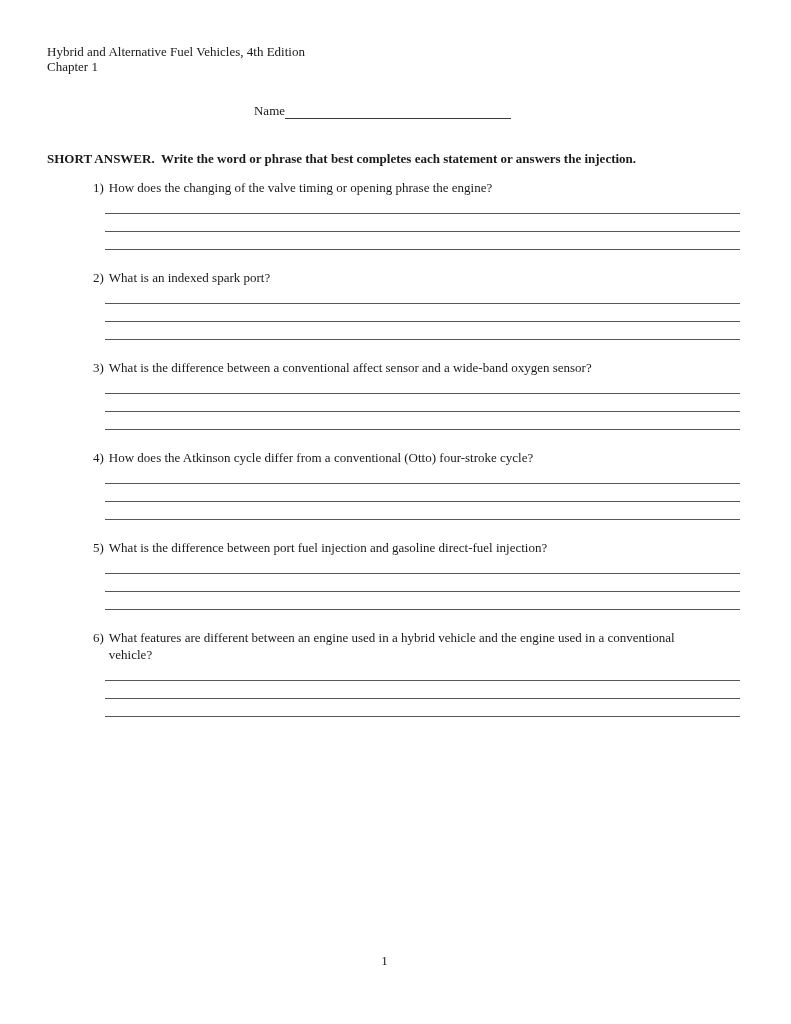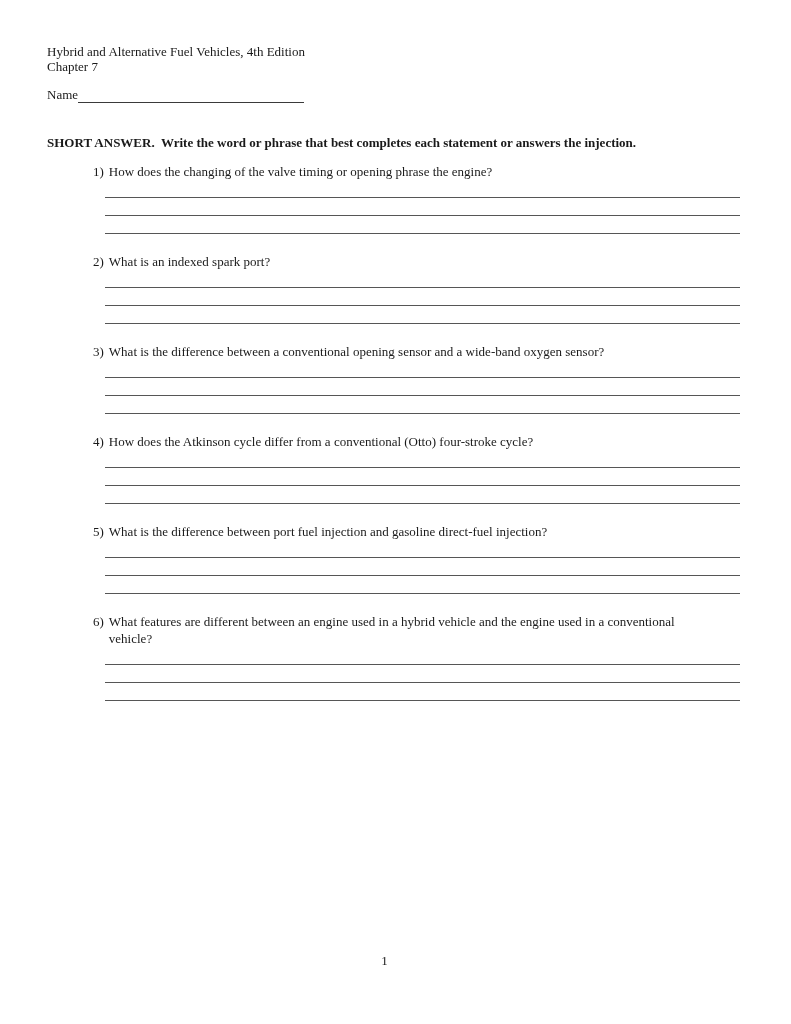--- a/index.html
+++ b/index.html
@@ -9,21 +9,21 @@
     height: 1024px;
     background: #ffffff;
     box-sizing: border-box;
     padding: 44px 51px 2px 47px;
     font-family: "Liberation Serif", "DejaVu Serif", serif;
     font-size: 13px;
     color: #1a1a1a;
     overflow: hidden;
   }
   .header-line { line-height: 15px; }
-  .name-row { margin-top: 12px; height: 17px; line-height: 17px; }
+  .name-row { margin-top: 28px; height: 17px; line-height: 17px; text-align: center; }
   .name-line {
     display: inline-block;
     width: 226px;
     height: 14px;
     border-bottom: 1px solid #3a3a3a;
     vertical-align: bottom;
   }
   .instructions {
     margin-top: 32px;
     font-weight: bold;
@@ -55,21 +55,21 @@
     line-height: 16px;
   }
 </style>
 </head>
 <body>
 
 <div class="page">
 
   <div class="header">
     <div class="header-line">Hybrid and Alternative Fuel Vehicles, 4th Edition</div>
-    <div class="header-line">Chapter 7</div>
+    <div class="header-line">Chapter 1</div>
   </div>
 
   <div class="name-row">
     <span>Name</span><span class="name-line"></span>
   </div>
 
   <div class="instructions">SHORT ANSWER.  Write the word or phrase that best completes each statement or answers the injection.</div>
 
   <div class="question first">
     <div class="q-text">
@@ -91,21 +91,21 @@
     <div class="answer-lines">
       <div class="answer-line"></div>
       <div class="answer-line"></div>
       <div class="answer-line"></div>
     </div>
   </div>
 
   <div class="question">
     <div class="q-text">
       <span class="q-label">3)</span>
-      <span class="q-body">What is the difference between a conventional opening sensor and a wide-band oxygen sensor?</span>
+      <span class="q-body">What is the difference between a conventional affect sensor and a wide-band oxygen sensor?</span>
     </div>
     <div class="answer-lines">
       <div class="answer-line"></div>
       <div class="answer-line"></div>
       <div class="answer-line"></div>
     </div>
   </div>
 
   <div class="question">
     <div class="q-text">

